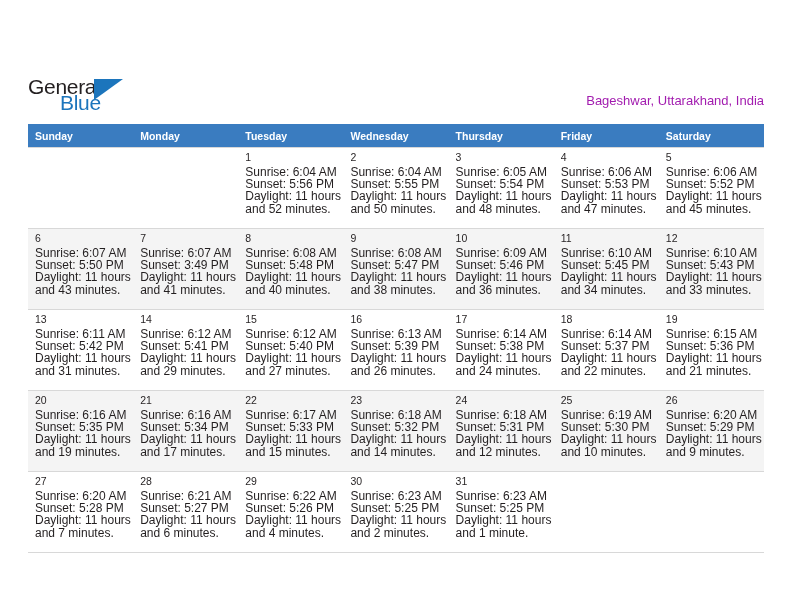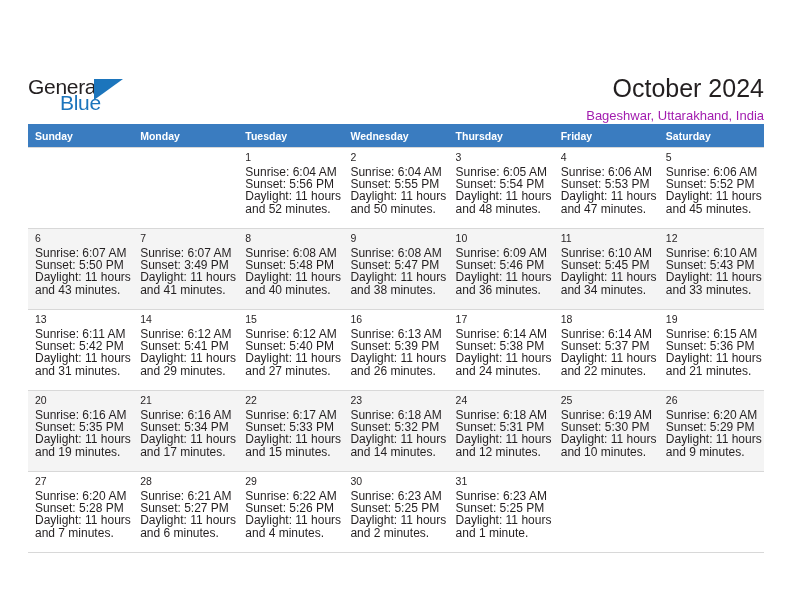--- a/index.html
+++ b/index.html
@@ -141,21 +141,20 @@
 
   <div class="top-bar">
 
     <div class="brand">
       <span class="brand-general">General</span>
       <span class="brand-flag"></span>
       <span class="brand-blue">Blue</span>
     </div>
 
     <div class="title-block">
-      <div class="cal-title">October 2024</div>
       <div class="cal-subtitle">Bageshwar, Uttarakhand, India</div>
     </div>
 
   </div>
 
   <table class="calendar">
     <thead>
       <tr>
         <th>Sunday</th>
         <th>Monday</th>

